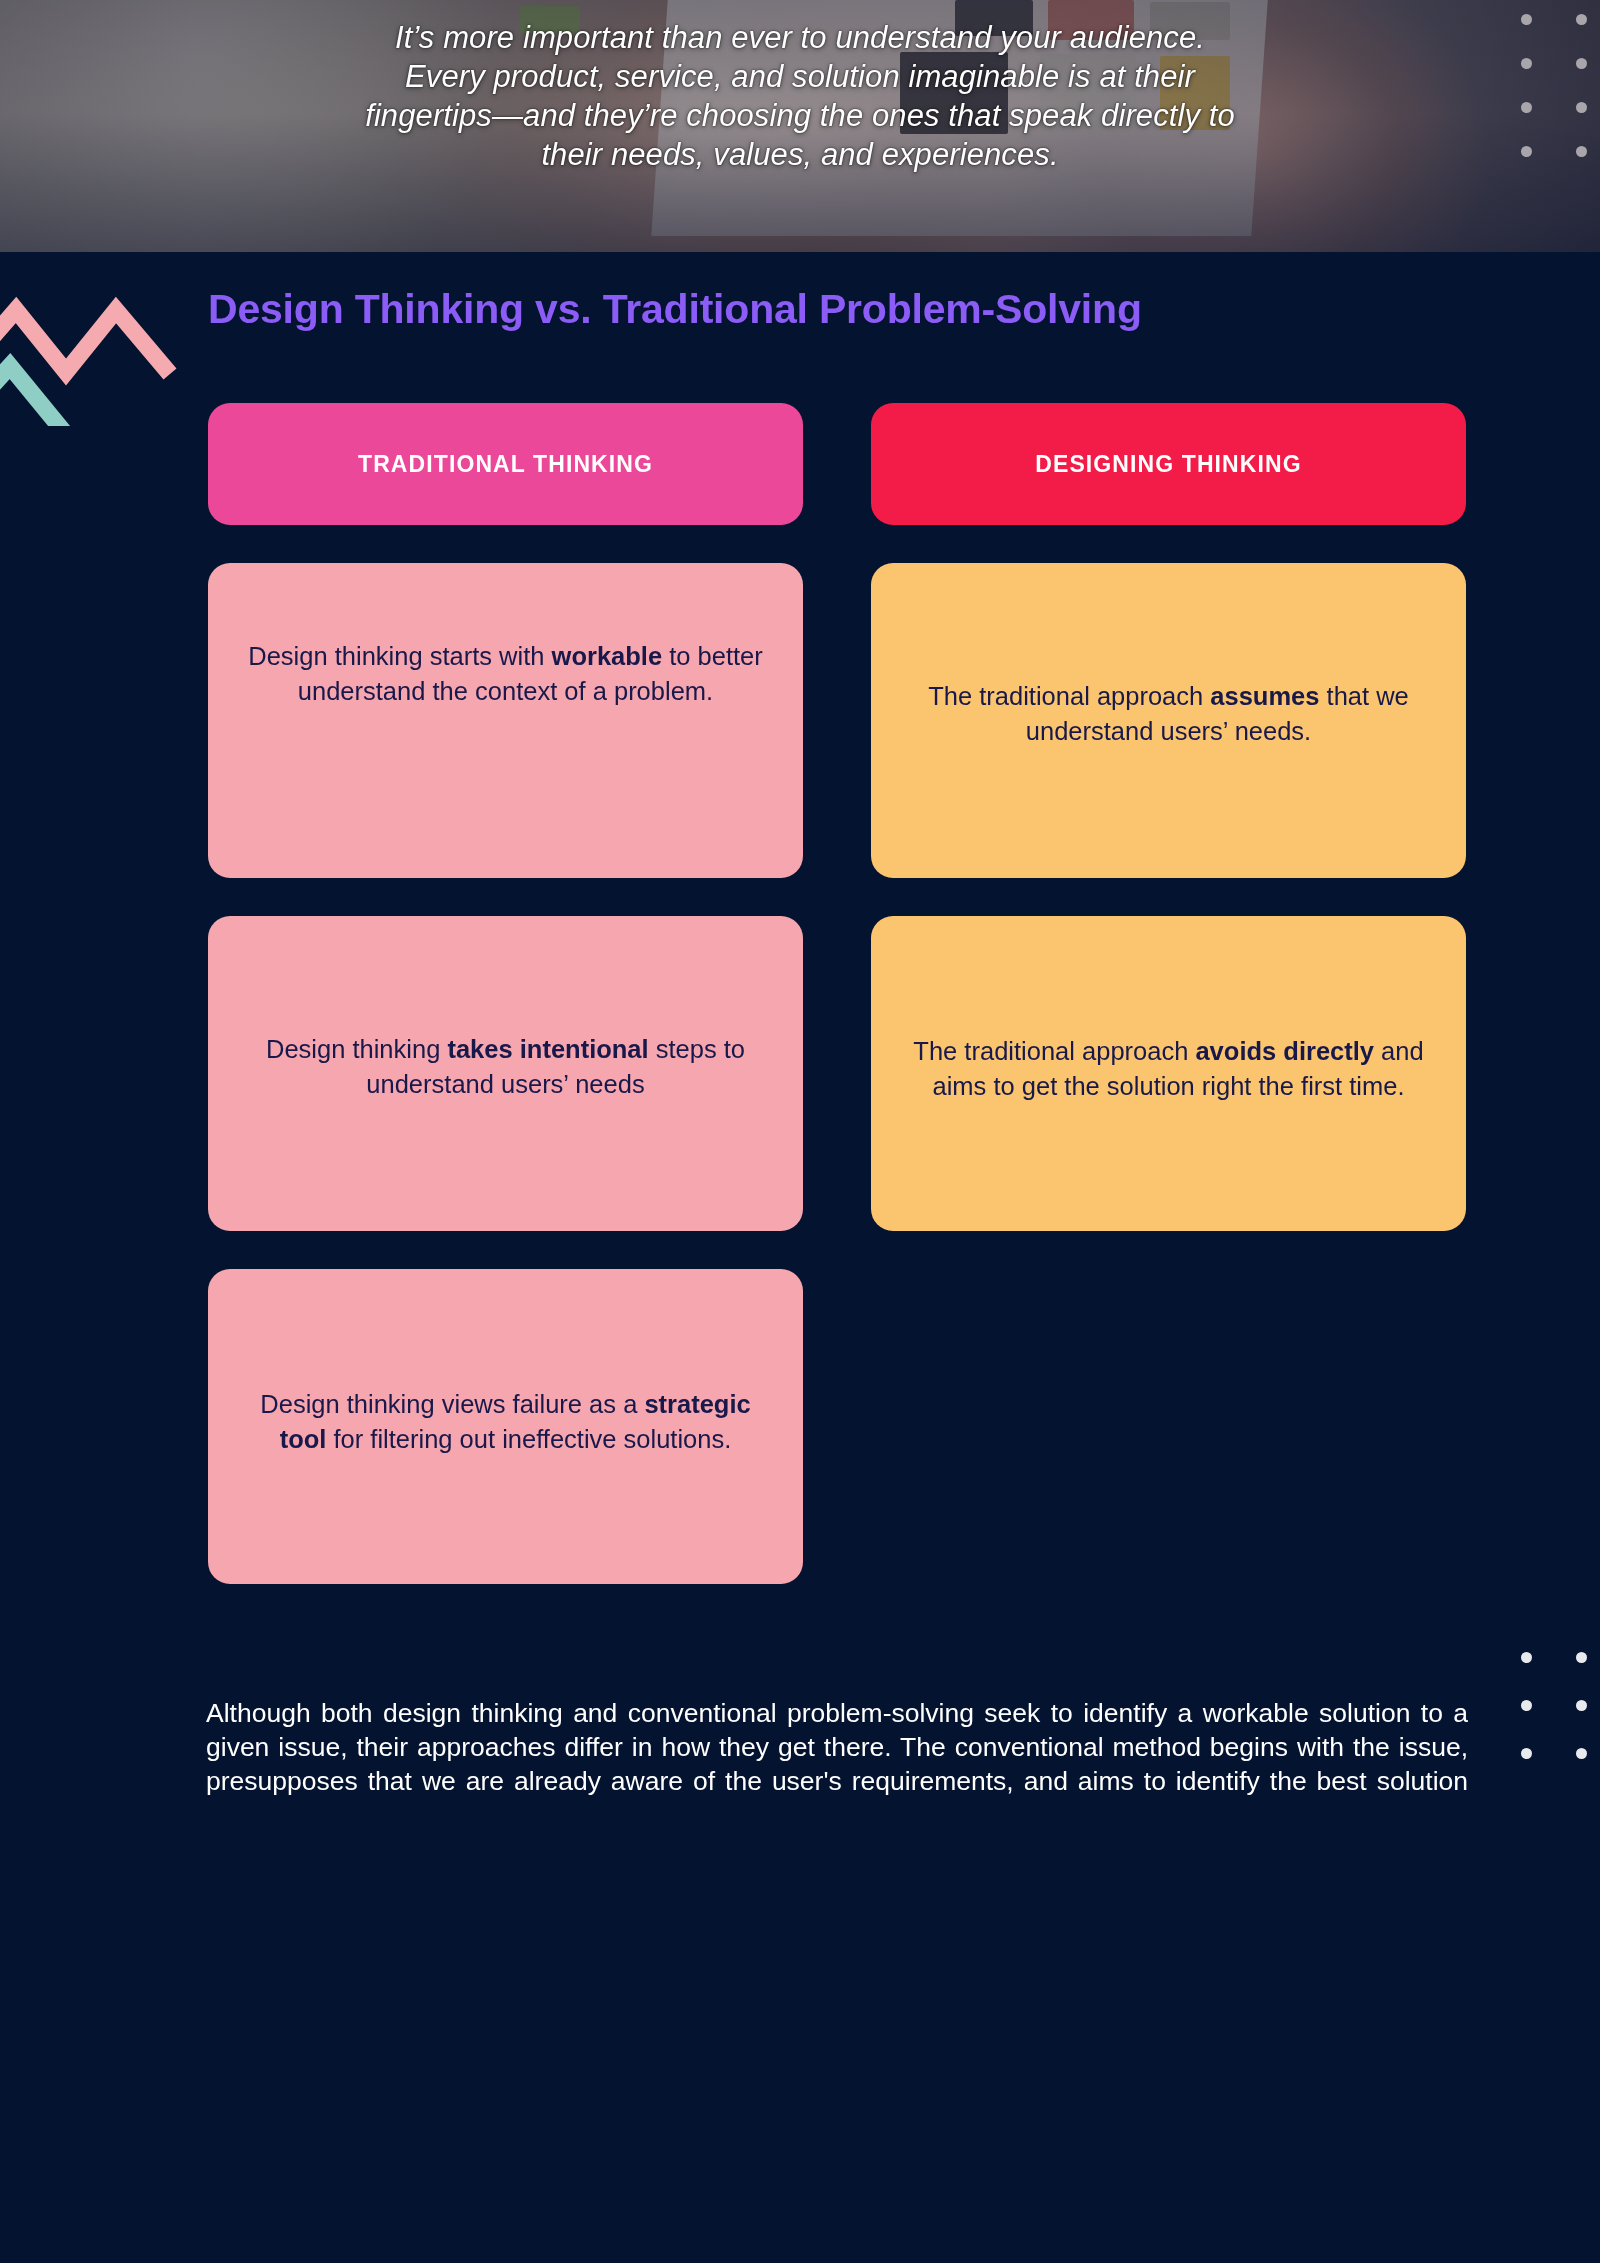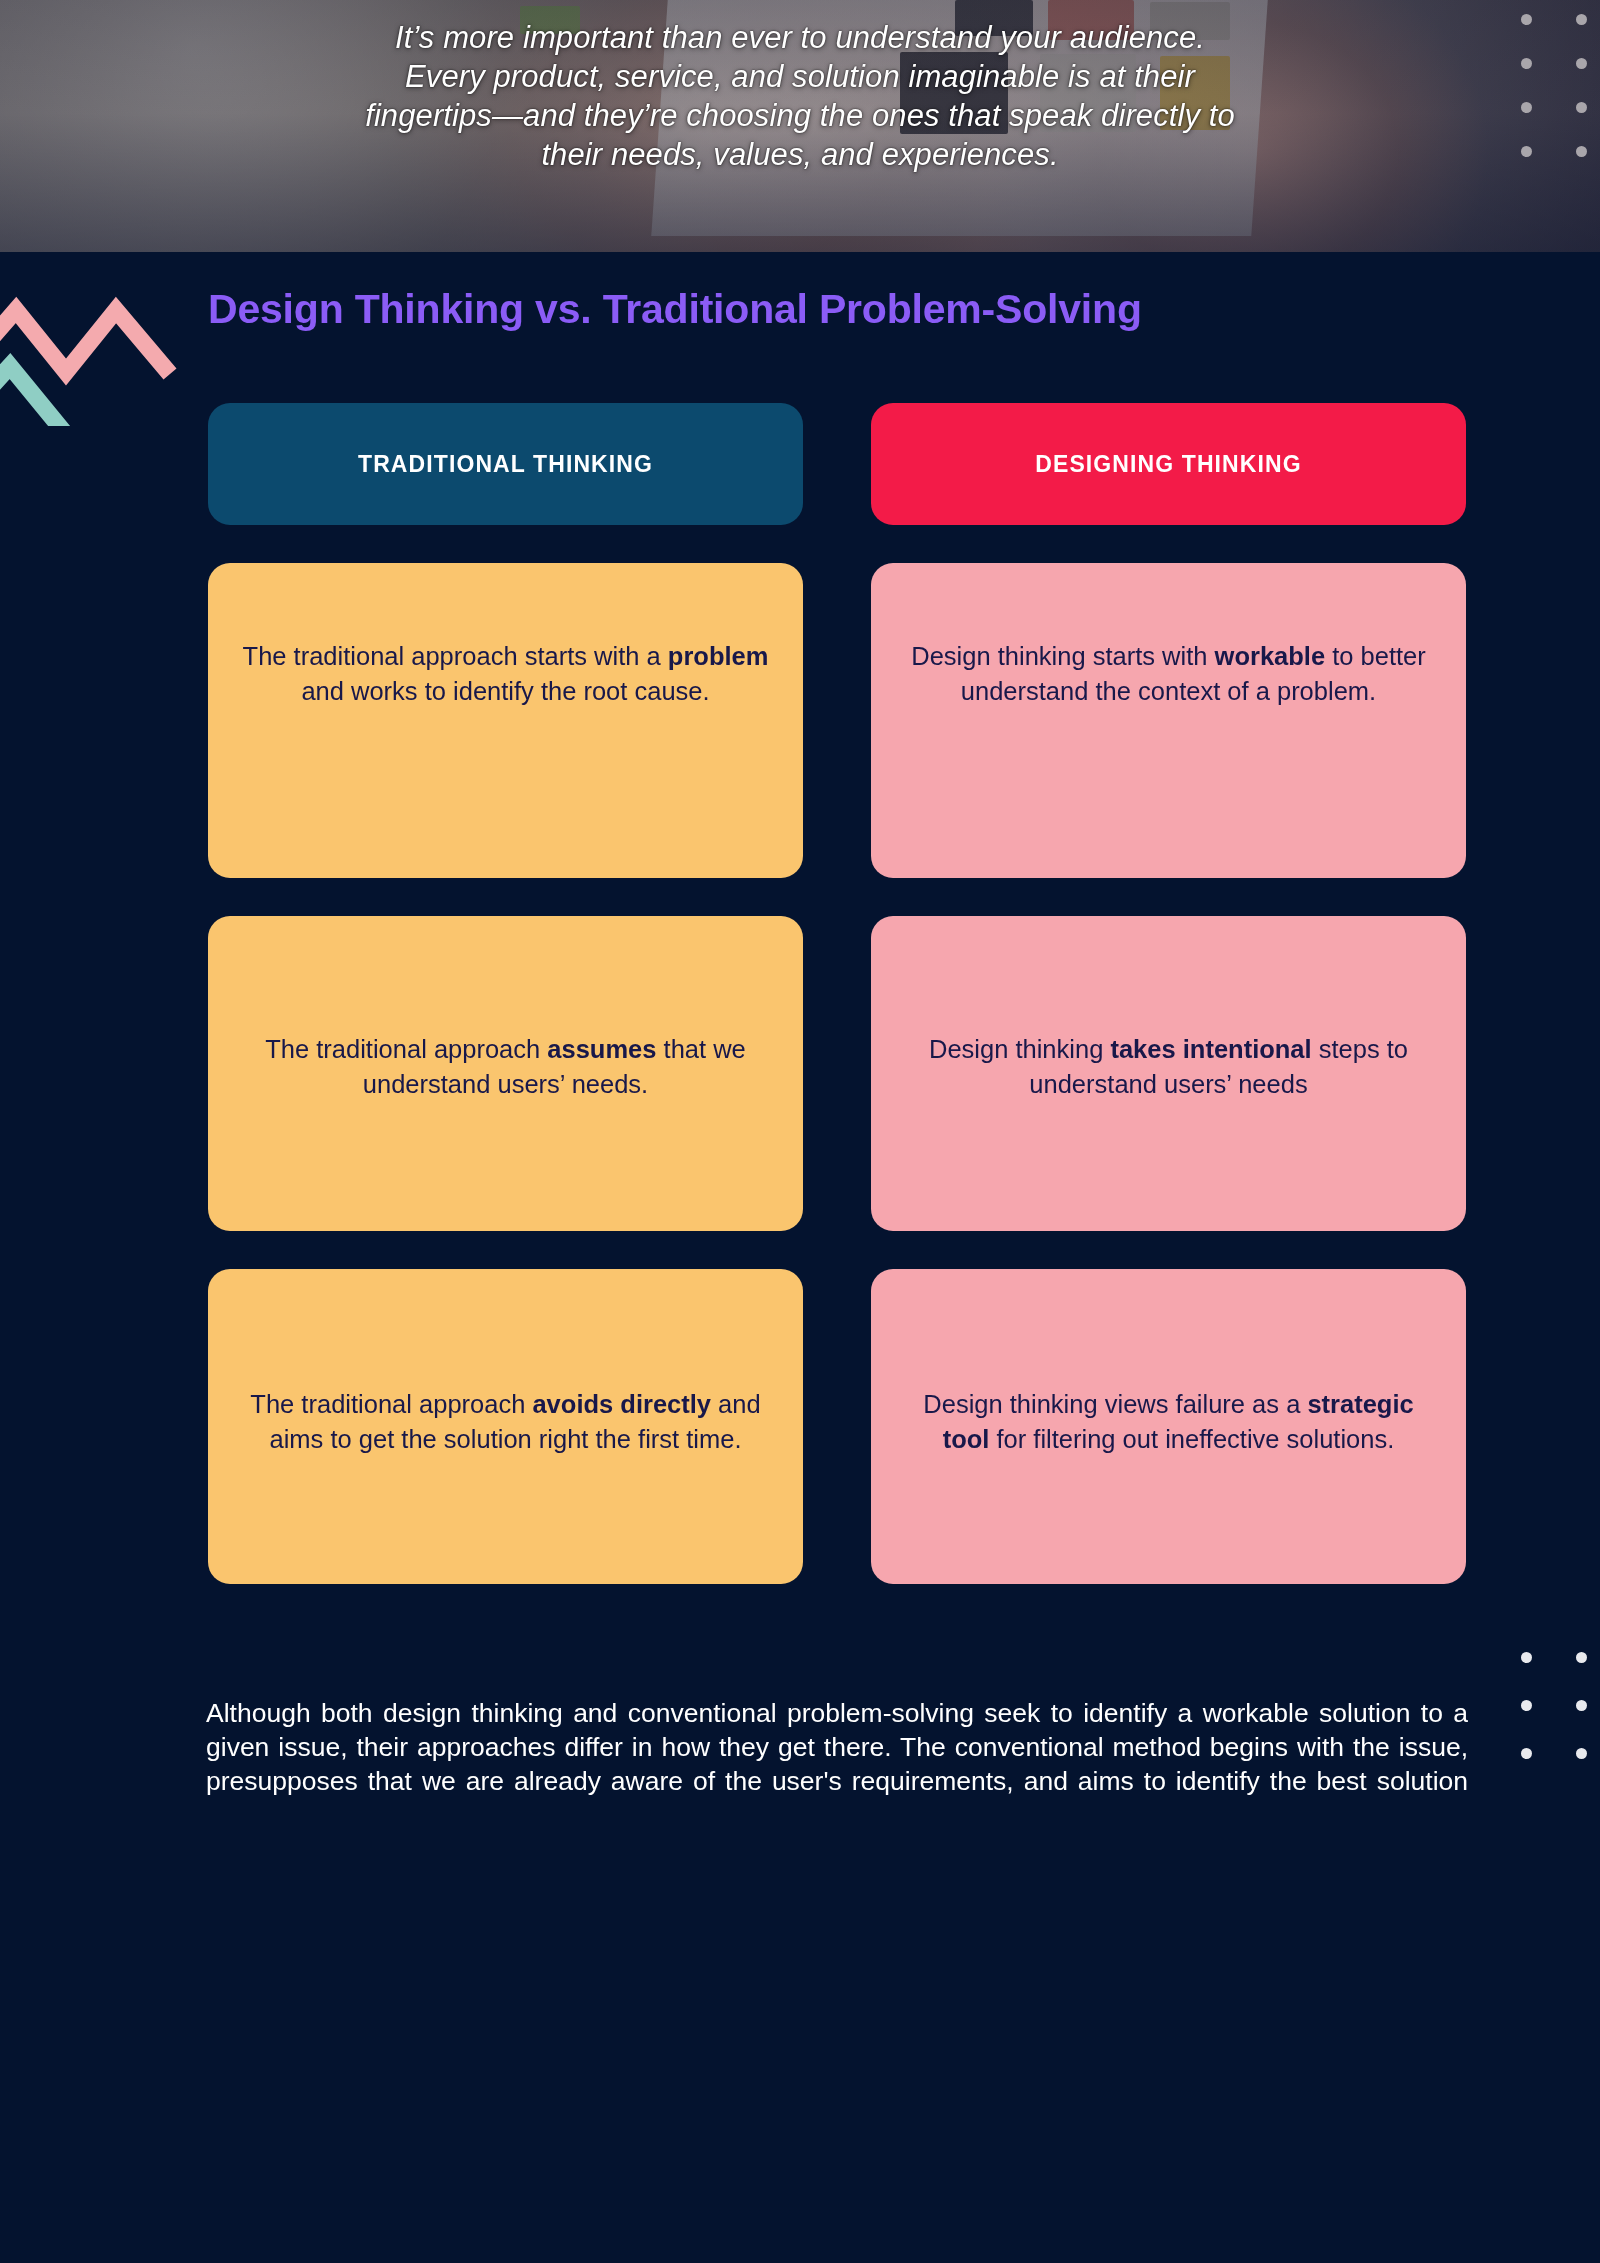--- a/index.html
+++ b/index.html
@@ -121,21 +121,21 @@
     height: 122px;
     border-radius: 22px;
     display: flex;
     align-items: center;
     justify-content: center;
     color: #ffffff;
     font-weight: bold;
     font-size: 23px;
     letter-spacing: 1.1px;
   }
-  .head-card.left  { background: #0c4a6e; }
+  .head-card.left  { background: #ec4899; }
   .head-card.right { background: #f31b48; }
 
   .body-card {
     height: 315px;
     border-radius: 22px;
     display: flex;
     align-items: center;
     justify-content: center;
     padding: 14px 30px;
     box-sizing: border-box;
@@ -223,23 +223,20 @@
 
   <div class="cards">
 
     <div class="head-card left">
       <span>TRADITIONAL THINKING</span>
     </div>
     <div class="head-card right">
       <span>DESIGNING THINKING</span>
     </div>
 
-    <div class="body-card left r1">
-      <div class="txt">The traditional approach starts with a <b>problem</b> and works to identify the root cause.</div>
-    </div>
     <div class="body-card right r1">
       <div class="txt">Design thinking starts with <b>workable</b> to better understand the context of a problem.</div>
     </div>
 
     <div class="body-card left r2">
       <div class="txt">The traditional approach <b>assumes</b> that we understand users’ needs.</div>
     </div>
     <div class="body-card right r2">
       <div class="txt">Design thinking <b>takes intentional</b> steps to understand users’ needs</div>
     </div>

